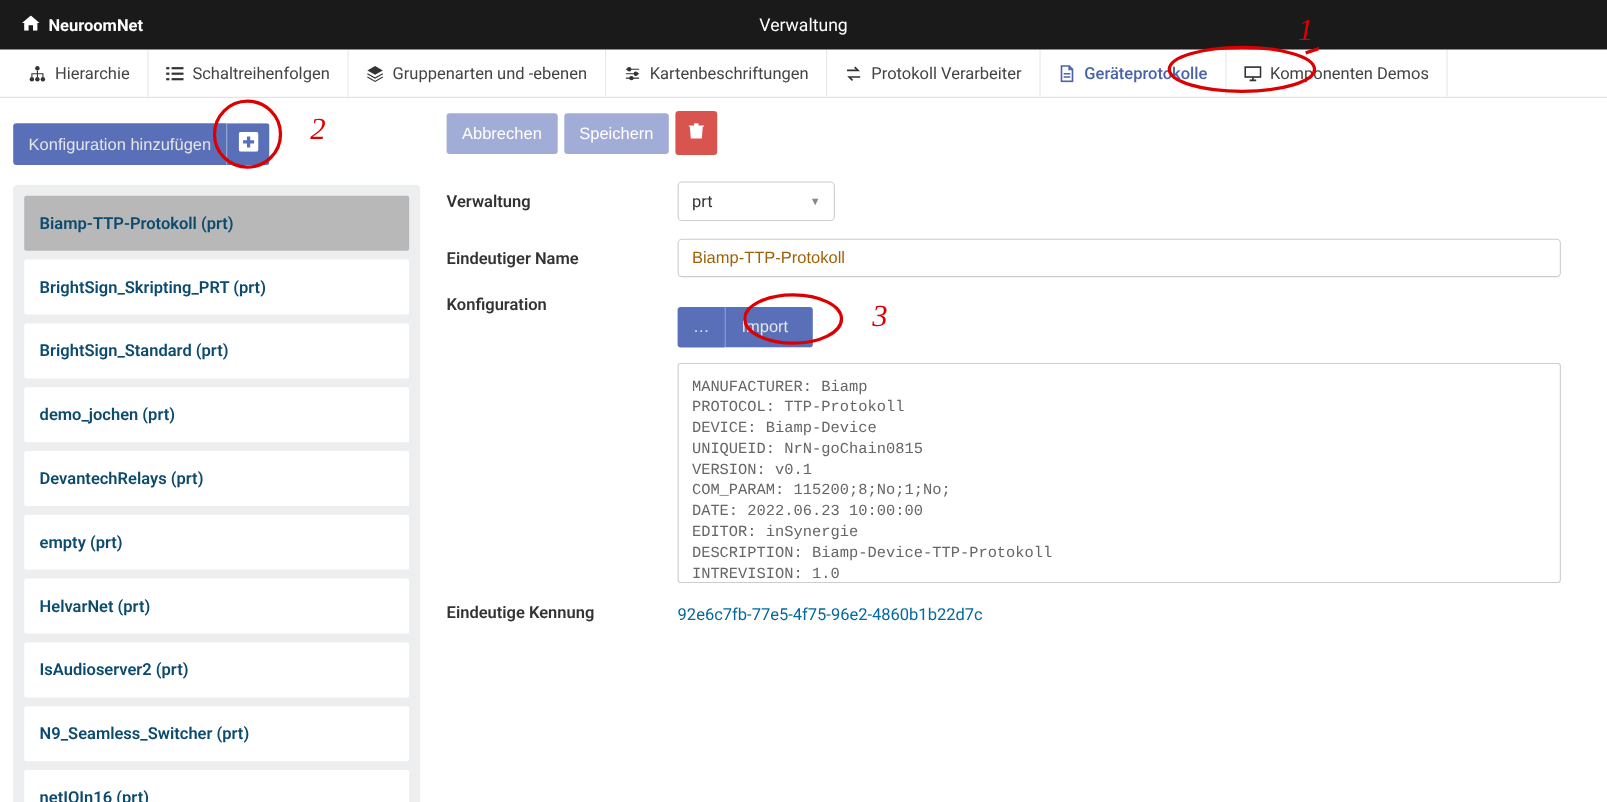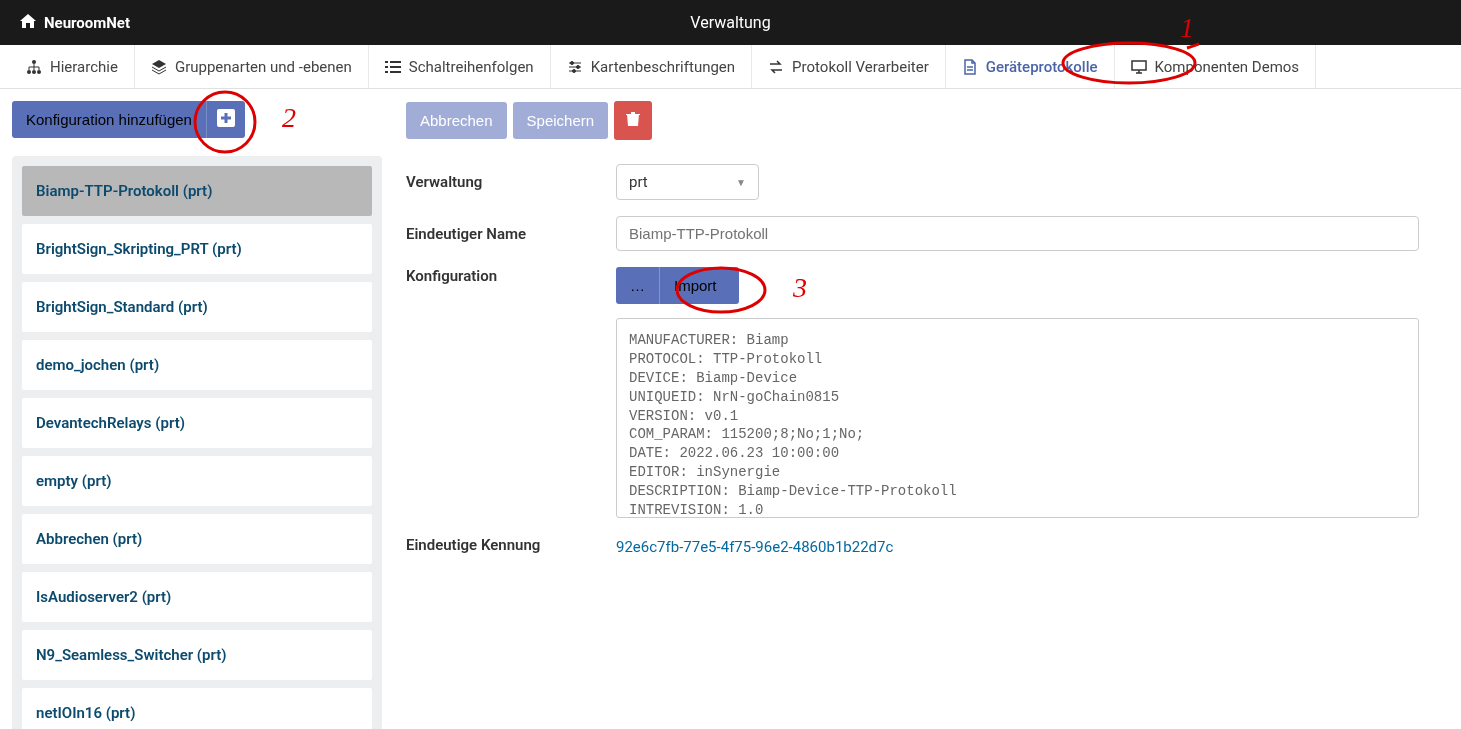--- a/index.html
+++ b/index.html
@@ -85,21 +85,21 @@
     .btn {
       border: none;
       padding: 10px 14px;
       font-size: 15px;
       border-radius: 3px;
       cursor: pointer;
       display: inline-flex;
       align-items: center;
       gap: 6px;
     }
-    .btn-primary { background: #5970b8; color: #000000; }
+    .btn-primary { background: #5970b8; color: #e5e5e5; margin-top: 11px; }
     .btn-primary-light { background: #a1add6; color: #fff; }
     .btn-danger { background: #d9534f; color: #fff; padding:10px 12px; }
     .btn-icon-only { padding: 8px 10px; }
     .btn-group-left .btn { border-radius: 0; }
     .btn-group-left .btn:first-child { border-top-left-radius: 3px; border-bottom-left-radius: 3px; }
     .btn-group-left .btn:last-child { border-top-right-radius: 3px; border-bottom-right-radius: 3px; }
     .btn-group-left { display:flex; }
     .btn-group-left .btn + .btn { border-left:1px solid rgba(255,255,255,0.2); }
 
     .config-list-wrap {
@@ -157,21 +157,21 @@
       display:flex;
       justify-content:space-between;
       align-items:center;
       background:#fff;
       cursor:pointer;
     }
     .text-input {
       width: 100%;
       max-width: 820px;
       background:#fff;
-      color:#737373;
+      color:#a16207;
     }
     .caret { font-size:10px; color:#888; }
 
     .import-group {
       display:flex;
     }
     .import-group .btn { border-radius:0; }
     .import-group .btn:first-child { border-top-left-radius:3px; border-bottom-left-radius:3px; }
     .import-group .btn:last-child { border-top-right-radius:3px; border-bottom-right-radius:3px; }
     .import-group .btn + .btn { border-left:1px solid rgba(255,255,255,0.25); }
@@ -221,39 +221,39 @@
           <circle cx="8" cy="13" r="2"></circle>
           <circle cx="13" cy="13" r="2"></circle>
           <path d="M8 5 v3 M8 8 H3 v3 M8 8 h5 v3 M8 8 v3" stroke="#333" fill="none"></path>
         </svg>
       </span>
     <span>Hierarchie</span>
   </div>
   <div class="nav-item">
     <span class="nav-icon">
         <svg viewBox="0 0 16 16" fill="#333">
-          <path d="M8 1 L15 5 8 9 1 5Z"></path>
-          <path d="M1 8 8 12 15 8" fill="none" stroke="#333"></path>
-          <path d="M1 11 8 15 15 11" fill="none" stroke="#333"></path>
-        </svg>
-      </span>
-    <span>Gruppenarten und -ebenen</span>
-  </div>
-  <div class="nav-item">
-    <span class="nav-icon">
-        <svg viewBox="0 0 16 16" fill="#333">
           <rect x="0" y="2" width="3" height="2"></rect>
           <rect x="5" y="2" width="11" height="2"></rect>
           <rect x="0" y="7" width="3" height="2"></rect>
           <rect x="5" y="7" width="11" height="2"></rect>
           <rect x="0" y="12" width="3" height="2"></rect>
           <rect x="5" y="12" width="11" height="2"></rect>
         </svg>
       </span>
     <span>Schaltreihenfolgen</span>
+  </div>
+  <div class="nav-item">
+    <span class="nav-icon">
+        <svg viewBox="0 0 16 16" fill="#333">
+          <path d="M8 1 L15 5 8 9 1 5Z"></path>
+          <path d="M1 8 8 12 15 8" fill="none" stroke="#333"></path>
+          <path d="M1 11 8 15 15 11" fill="none" stroke="#333"></path>
+        </svg>
+      </span>
+    <span>Gruppenarten und -ebenen</span>
   </div>
   <div class="nav-item">
     <span class="nav-icon">
         <svg viewBox="0 0 16 16" stroke="#333" fill="none">
           <path d="M2 4 h12 M2 8 h12 M2 12 h12"></path>
           <circle cx="5" cy="4" r="1.5" fill="#333"></circle>
           <circle cx="11" cy="8" r="1.5" fill="#333"></circle>
           <circle cx="7" cy="12" r="1.5" fill="#333"></circle>
         </svg>
       </span>
@@ -307,21 +307,21 @@
       </div>
     </div>
 
     <div class="config-list-wrap">
       <div class="config-item selected"><span>Biamp-TTP-Protokoll (prt)</span></div>
       <div class="config-item"><span>BrightSign_Skripting_PRT (prt)</span></div>
       <div class="config-item"><span>BrightSign_Standard (prt)</span></div>
       <div class="config-item"><span>demo_jochen (prt)</span></div>
       <div class="config-item"><span>DevantechRelays (prt)</span></div>
       <div class="config-item"><span>empty (prt)</span></div>
-      <div class="config-item"><span>Abbrechen (prt)</span></div>
+      <div class="config-item"><span>HelvarNet (prt)</span></div>
       <div class="config-item"><span>IsAudioserver2 (prt)</span></div>
       <div class="config-item"><span>N9_Seamless_Switcher (prt)</span></div>
       <div class="config-item"><span>netIOIn16 (prt)</span></div>
     </div>
   </div>
 
   <div class="right-col">
     <div class="action-row">
       <button class="btn btn-primary-light">
           <span>Abbrechen</span>

